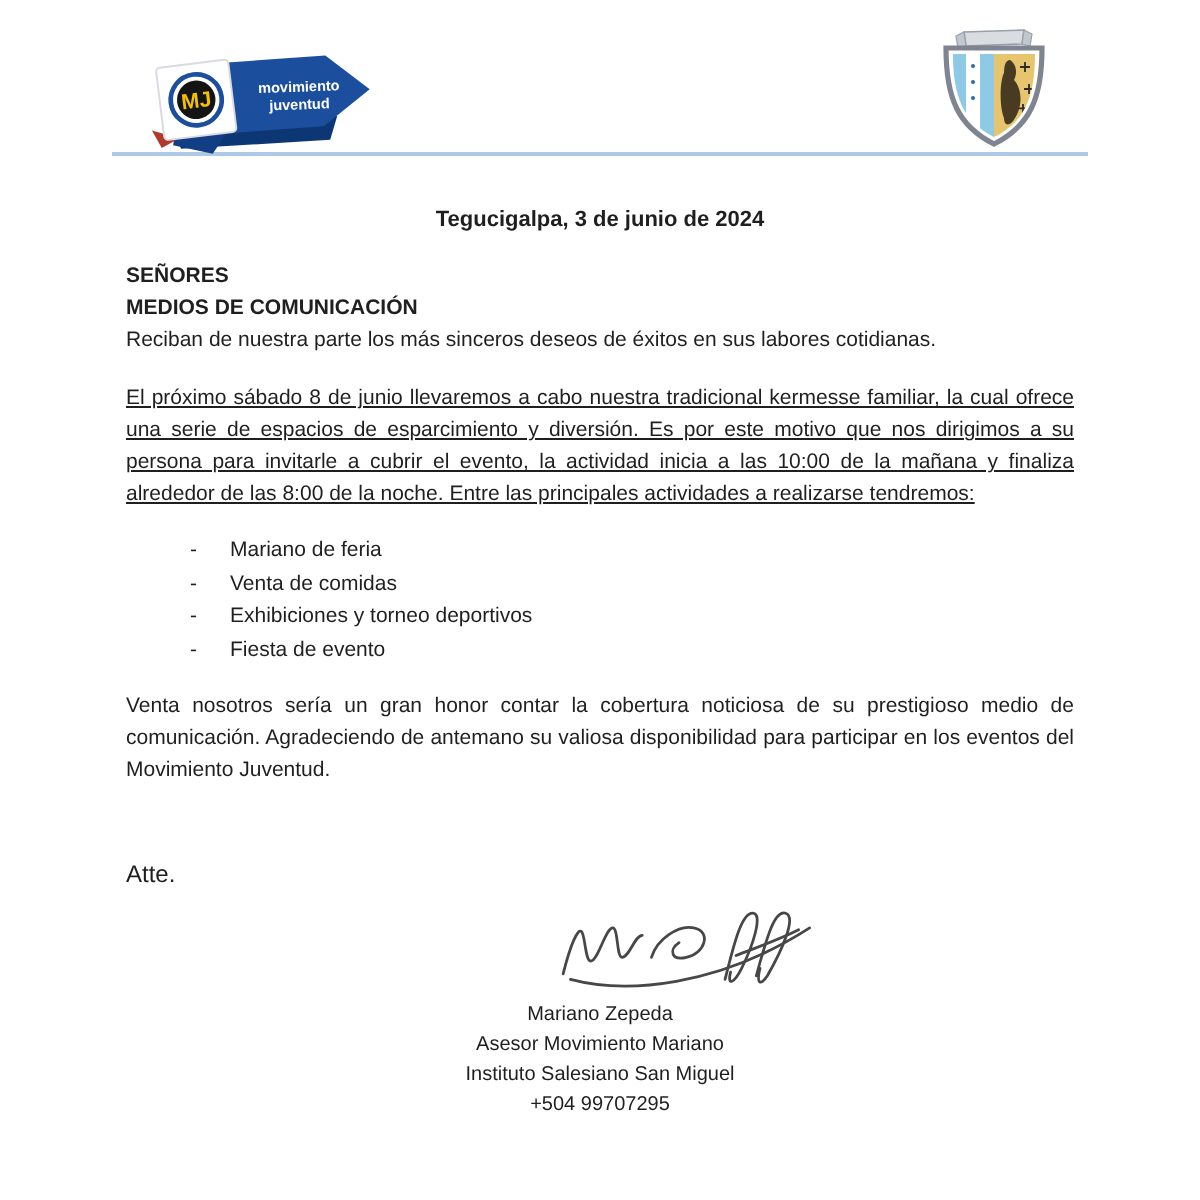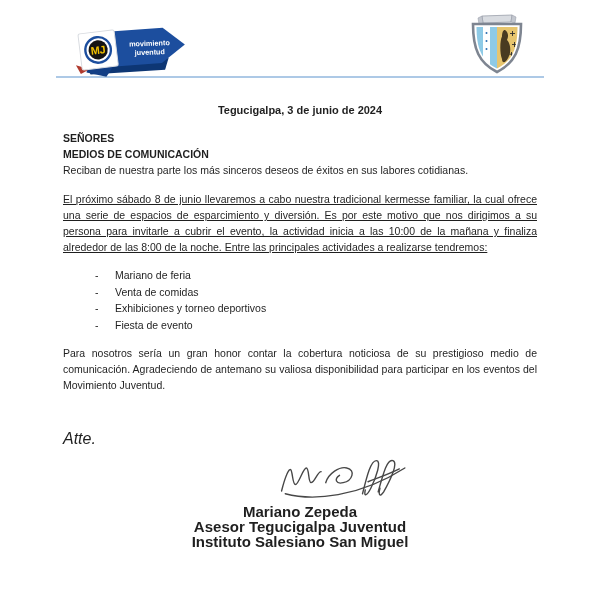--- a/index.html
+++ b/index.html
@@ -16,24 +16,24 @@
   .rule{height:2px;background:#adc9e6;margin:0 -7px;}
   .date-line{margin-top:26px;text-align:center;font-weight:bold;font-size:11px;}
   .recipient{margin-top:15px;font-weight:bold;font-size:10.5px;line-height:15.5px;}
   .para{font-size:10.5px;line-height:16px;margin:0;}
   .greeting{}
   .body-1{margin-top:13px;text-align:justify;text-decoration:underline;}
   .body-2{margin-top:12px;text-align:justify;}
   .activities{list-style:none;margin:12px 0 0 0;padding:0 0 0 32px;font-size:10.5px;line-height:16.5px;}
   .activities li{display:flex;}
   .dash{width:20px;flex:0 0 20px;}
-  .closing{margin-top:37px;font-size:16px;font-style:italic;}
+  .closing{margin-top:37px;font-size:12px;}
   .sig-block{margin-top:8px;text-align:center;}
   .sig-scribble{display:block;margin:0 auto;margin-left:205px;}
-  .sig-lines{font-weight:bold;font-size:15px;line-height:15px;margin-top:2px;}
+  .sig-lines{font-weight:normal;font-size:10px;line-height:15px;margin-top:2px;}
 </style>
 </head>
 <body>
 
 <div class="page">
   <div class="content">
 
     <div class="letter-header">
 
       <svg class="logo" width="122" height="55" viewBox="0 0 124 56">
@@ -101,36 +101,37 @@
       <li>
         <span class="dash">-</span>
         <span>Exhibiciones y torneo deportivos</span>
       </li>
       <li>
         <span class="dash">-</span>
         <span>Fiesta de evento</span>
       </li>
     </ul>
 
-    <p class="para body-2">Para nosotros sería un gran honor contar la cobertura noticiosa de su prestigioso medio de comunicación. Agradeciendo de antemano su valiosa disponibilidad para participar en los eventos del Movimiento Juventud.</p>
+    <p class="para body-2">Venta nosotros sería un gran honor contar la cobertura noticiosa de su prestigioso medio de comunicación. Agradeciendo de antemano su valiosa disponibilidad para participar en los eventos del Movimiento Juventud.</p>
 
     <div class="closing">Atte.</div>
 
     <div class="sig-block">
       <svg class="sig-scribble" width="155" height="46" viewBox="0 0 155 50">
         <g fill="none" stroke="#2e2e2e" stroke-width="1.5" stroke-linecap="round" opacity="0.88">
           <path d="M8 38 C12 22 16 13 18 15 C20 17 20 31 23 31 C27 31 31 13 35 13 C38 13 37 29 40 29 C44 29 47 17 51 17"></path>
           <path d="M56 29 C59 19 71 11 79 13 C89 15 85 27 75 29 C67 31 65 25 71 21"></path>
           <path d="M96 41 C101 21 105 5 111 5 C117 5 111 23 105 35 C101 43 97 45 99 37"></path>
           <path d="M113 39 C119 17 123 3 129 5 C135 7 127 25 119 39 C115 45 113 43 115 35"></path>
           <path d="M102 28 C112 24 124 20 136 14"></path>
           <path d="M12 41 C42 49 92 45 142 13"></path>
         </g>
       </svg>
       <div class="sig-lines">
         <div>Mariano Zepeda</div>
-        <div>Asesor Tegucigalpa Juventud</div>
+        <div>Asesor Movimiento Mariano</div>
         <div>Instituto Salesiano San Miguel</div>
+        <div>+504 99707295</div>
       </div>
     </div>
 
   </div>
 </div>
 
 </body></html>

